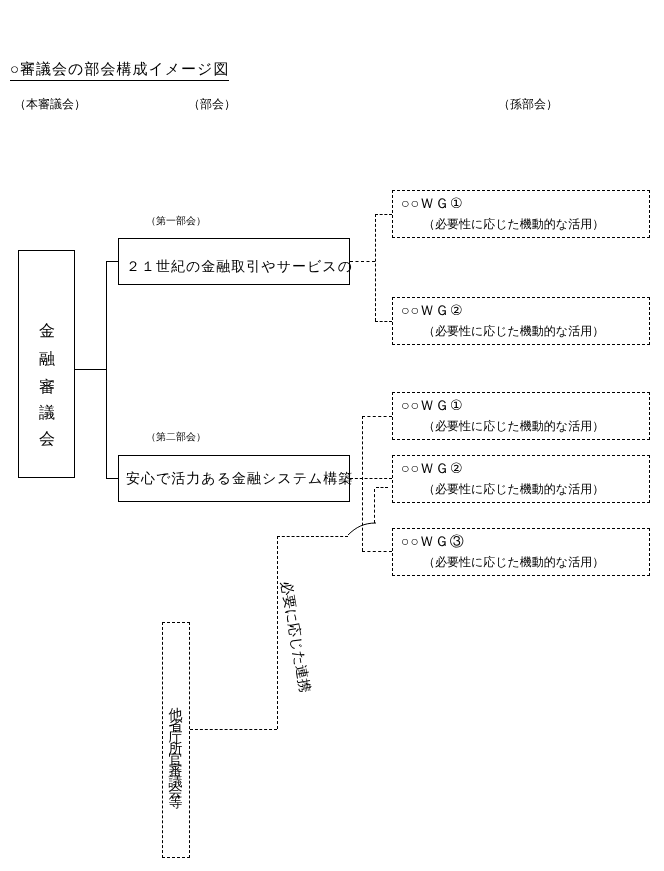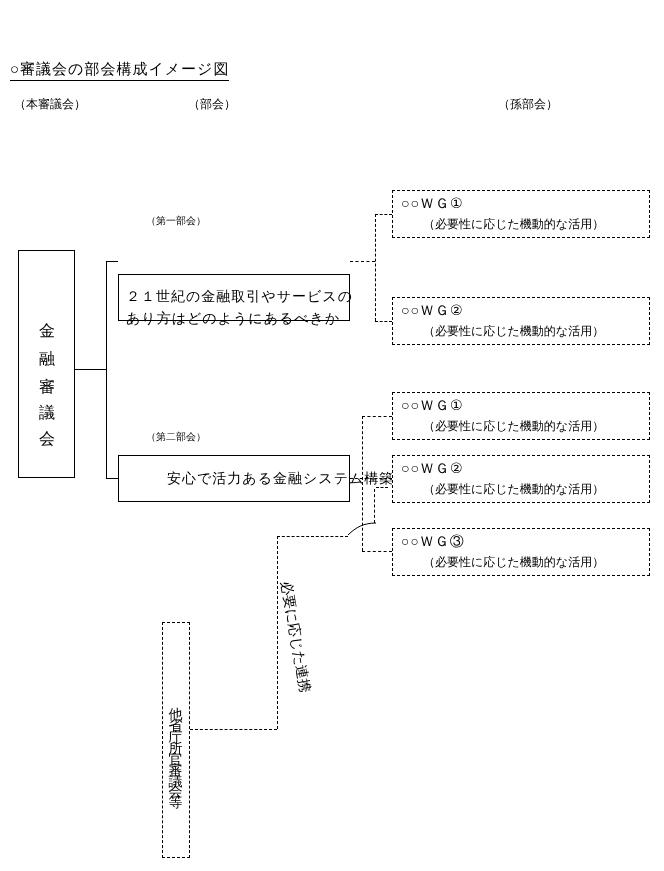--- a/index.html
+++ b/index.html
@@ -44,25 +44,25 @@
     writing-mode: vertical-rl;
     text-orientation: upright;
     white-space: nowrap;
   }
   .council-text {
     font-size: 16px;
     letter-spacing: 27px;
     margin-bottom: -27px;
   }
 
-  .sub1-box { left: 118px; top: 238px; width: 232px; height: 47px; padding: 10px 0 0 7px; margin-top: 36px; }
+  .sub1-box { left: 118px; top: 238px; width: 232px; height: 47px; padding: 16px 0 0 7px; }
   .sub1-box .ln { font-size: 14px; line-height: 22px; letter-spacing: 1px; white-space: nowrap; }
   .sub2-box {
     left: 118px; top: 455px; width: 232px; height: 47px;
-    display: flex; align-items: center; padding-left: 41px;
+    display: flex; align-items: center;
   }
   .sub2-box .ln { font-size: 14px; letter-spacing: 1px; padding-left: 7px; white-space: nowrap; }
 
   .wg-box { width: 258px; height: 48px; }
   .wg-name { font-size: 14px; padding: 4px 0 0 8px; letter-spacing: 1px; white-space: nowrap; }
   .wg-note { font-size: 12px; padding: 3px 0 0 30px; white-space: nowrap; }
 
   .external-box {
     left: 162px; top: 622px; width: 28px; height: 236px;
     display: flex; align-items: center; justify-content: center;
@@ -104,21 +104,20 @@
   </div>
 
   <div class="abs hl" style="left:75px; top:369px; width:31px;"></div>
   <div class="abs vl" style="left:106px; top:261px; height:217px;"></div>
   <div class="abs hl" style="left:106px; top:261px; width:12px;"></div>
   <div class="abs hl" style="left:106px; top:478px; width:12px;"></div>
 
   <div class="abs node-label" style="left:118px; top:214px;">（第一部会）</div>
   <div class="abs solid-box sub1-box">
     <div class="ln">２１世紀の金融取引やサービスの</div>
-    <div class="ln">あり方はどのようにあるべきか</div>
   </div>
 
   <div class="abs hd" style="left:350px; top:261px; width:25px;"></div>
   <div class="abs vd" style="left:375px; top:214px; height:107px;"></div>
   <div class="abs hd" style="left:375px; top:214px; width:17px;"></div>
   <div class="abs hd" style="left:375px; top:321px; width:17px;"></div>
 
   <div class="abs dashed-box wg-box" style="left:392px; top:190px;">
     <div class="wg-name">○○ＷＧ①</div>
     <div class="wg-note">（必要性に応じた機動的な活用）</div>

